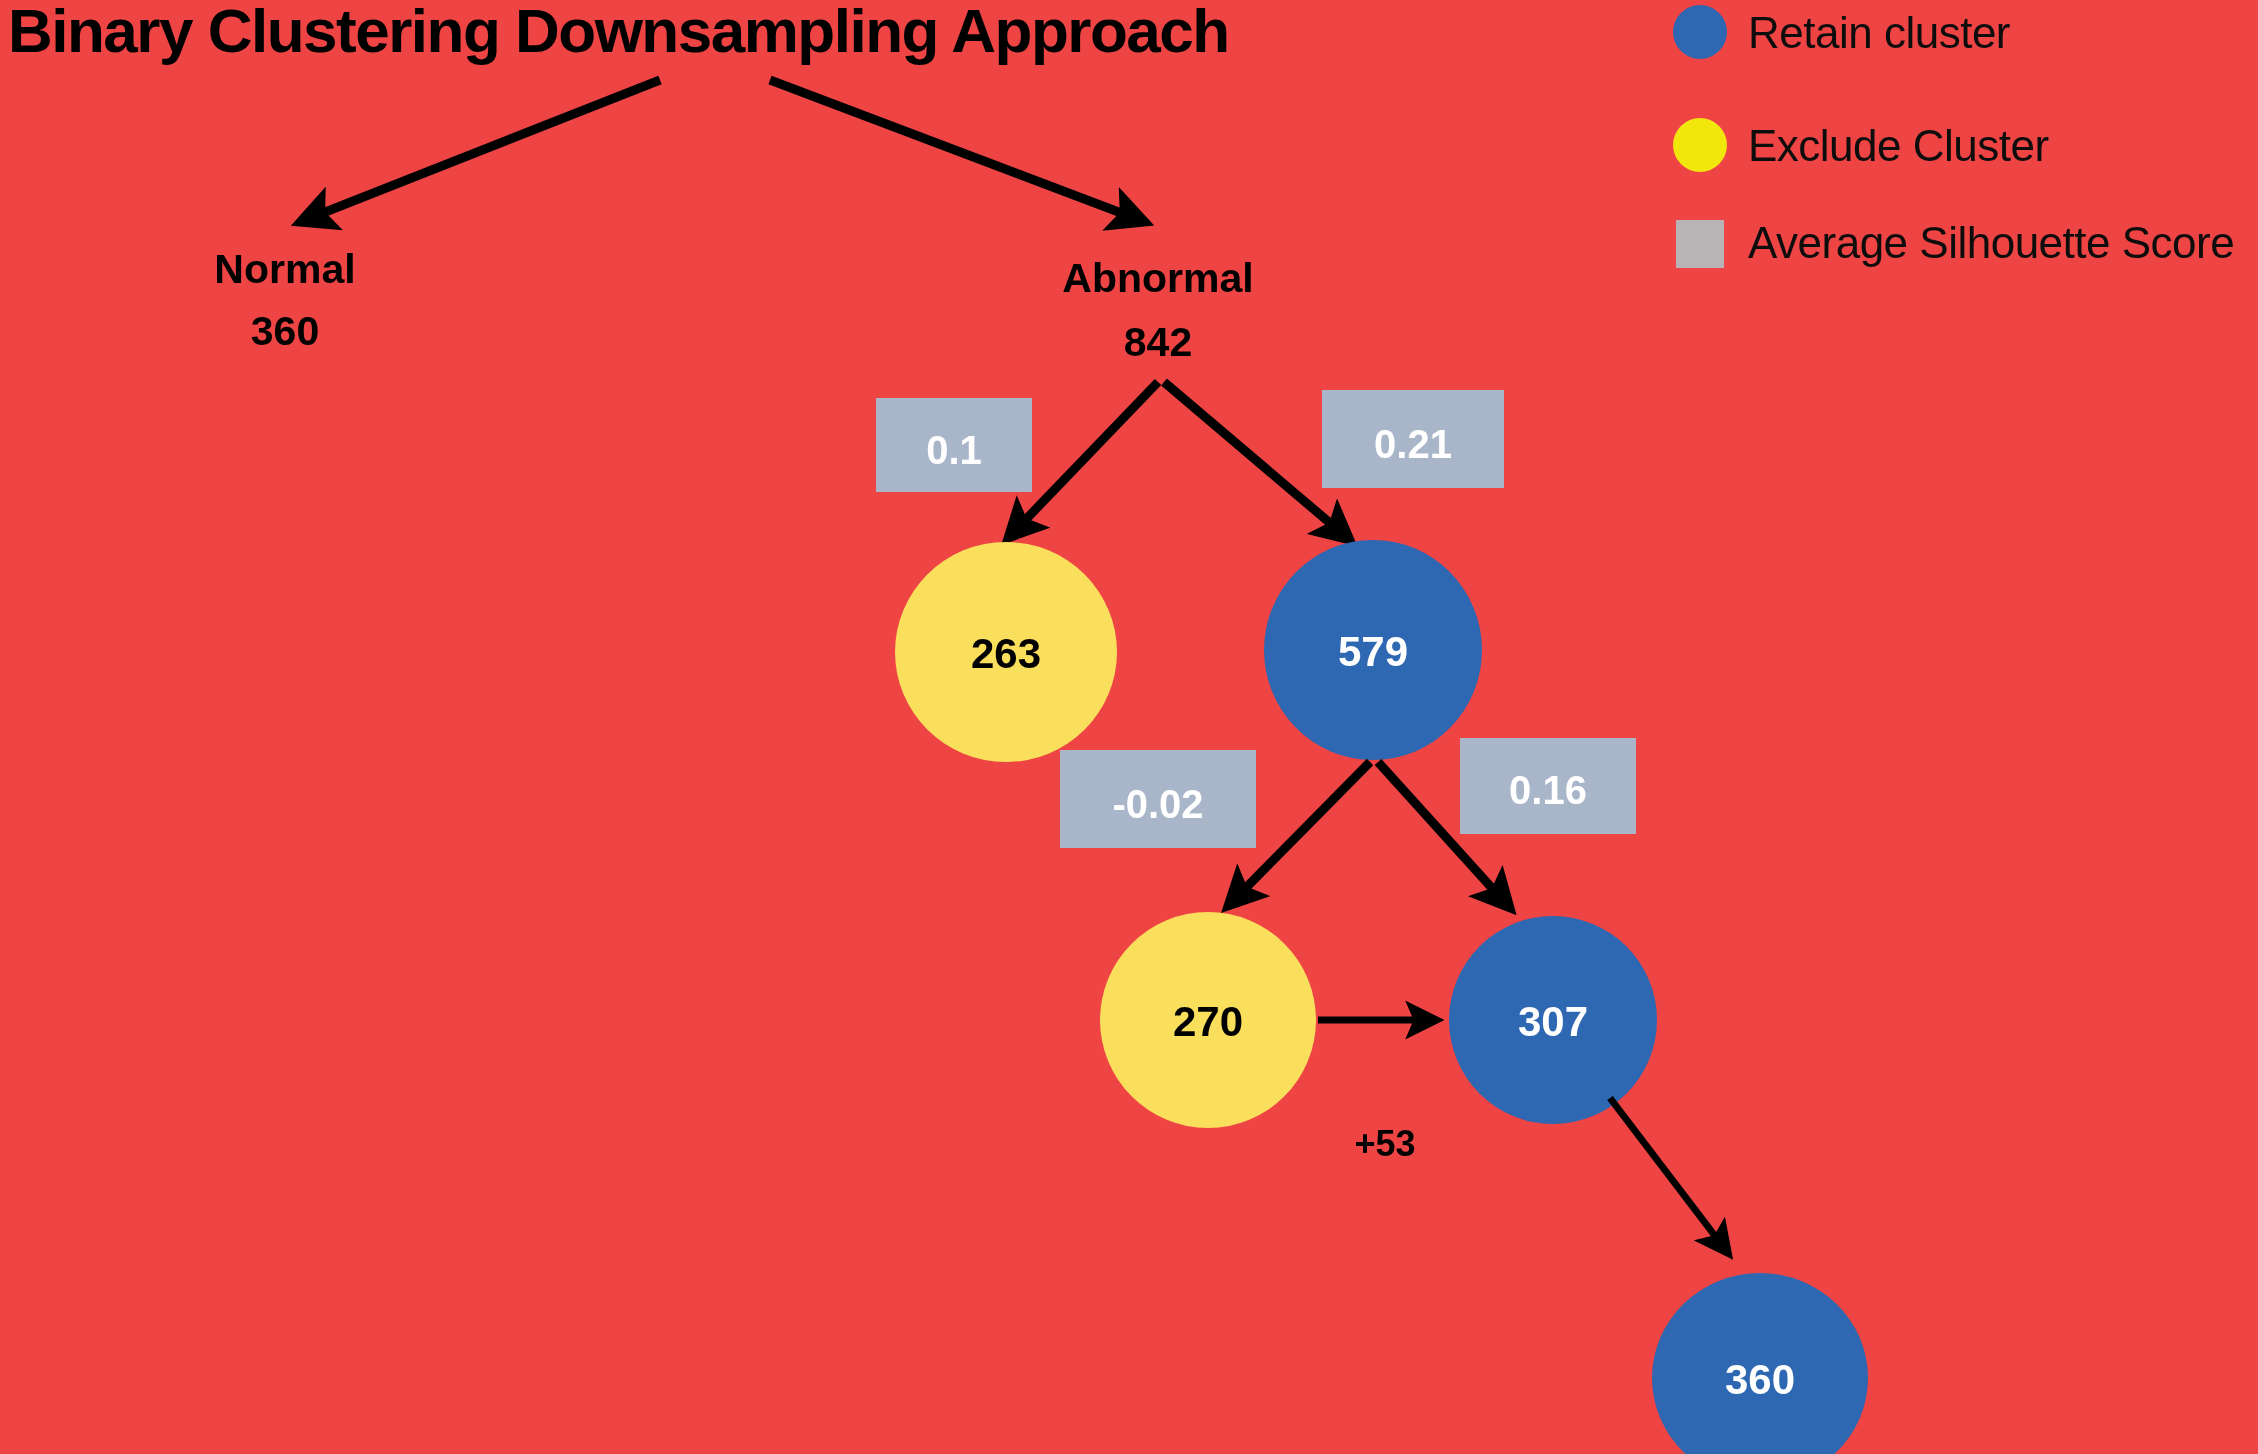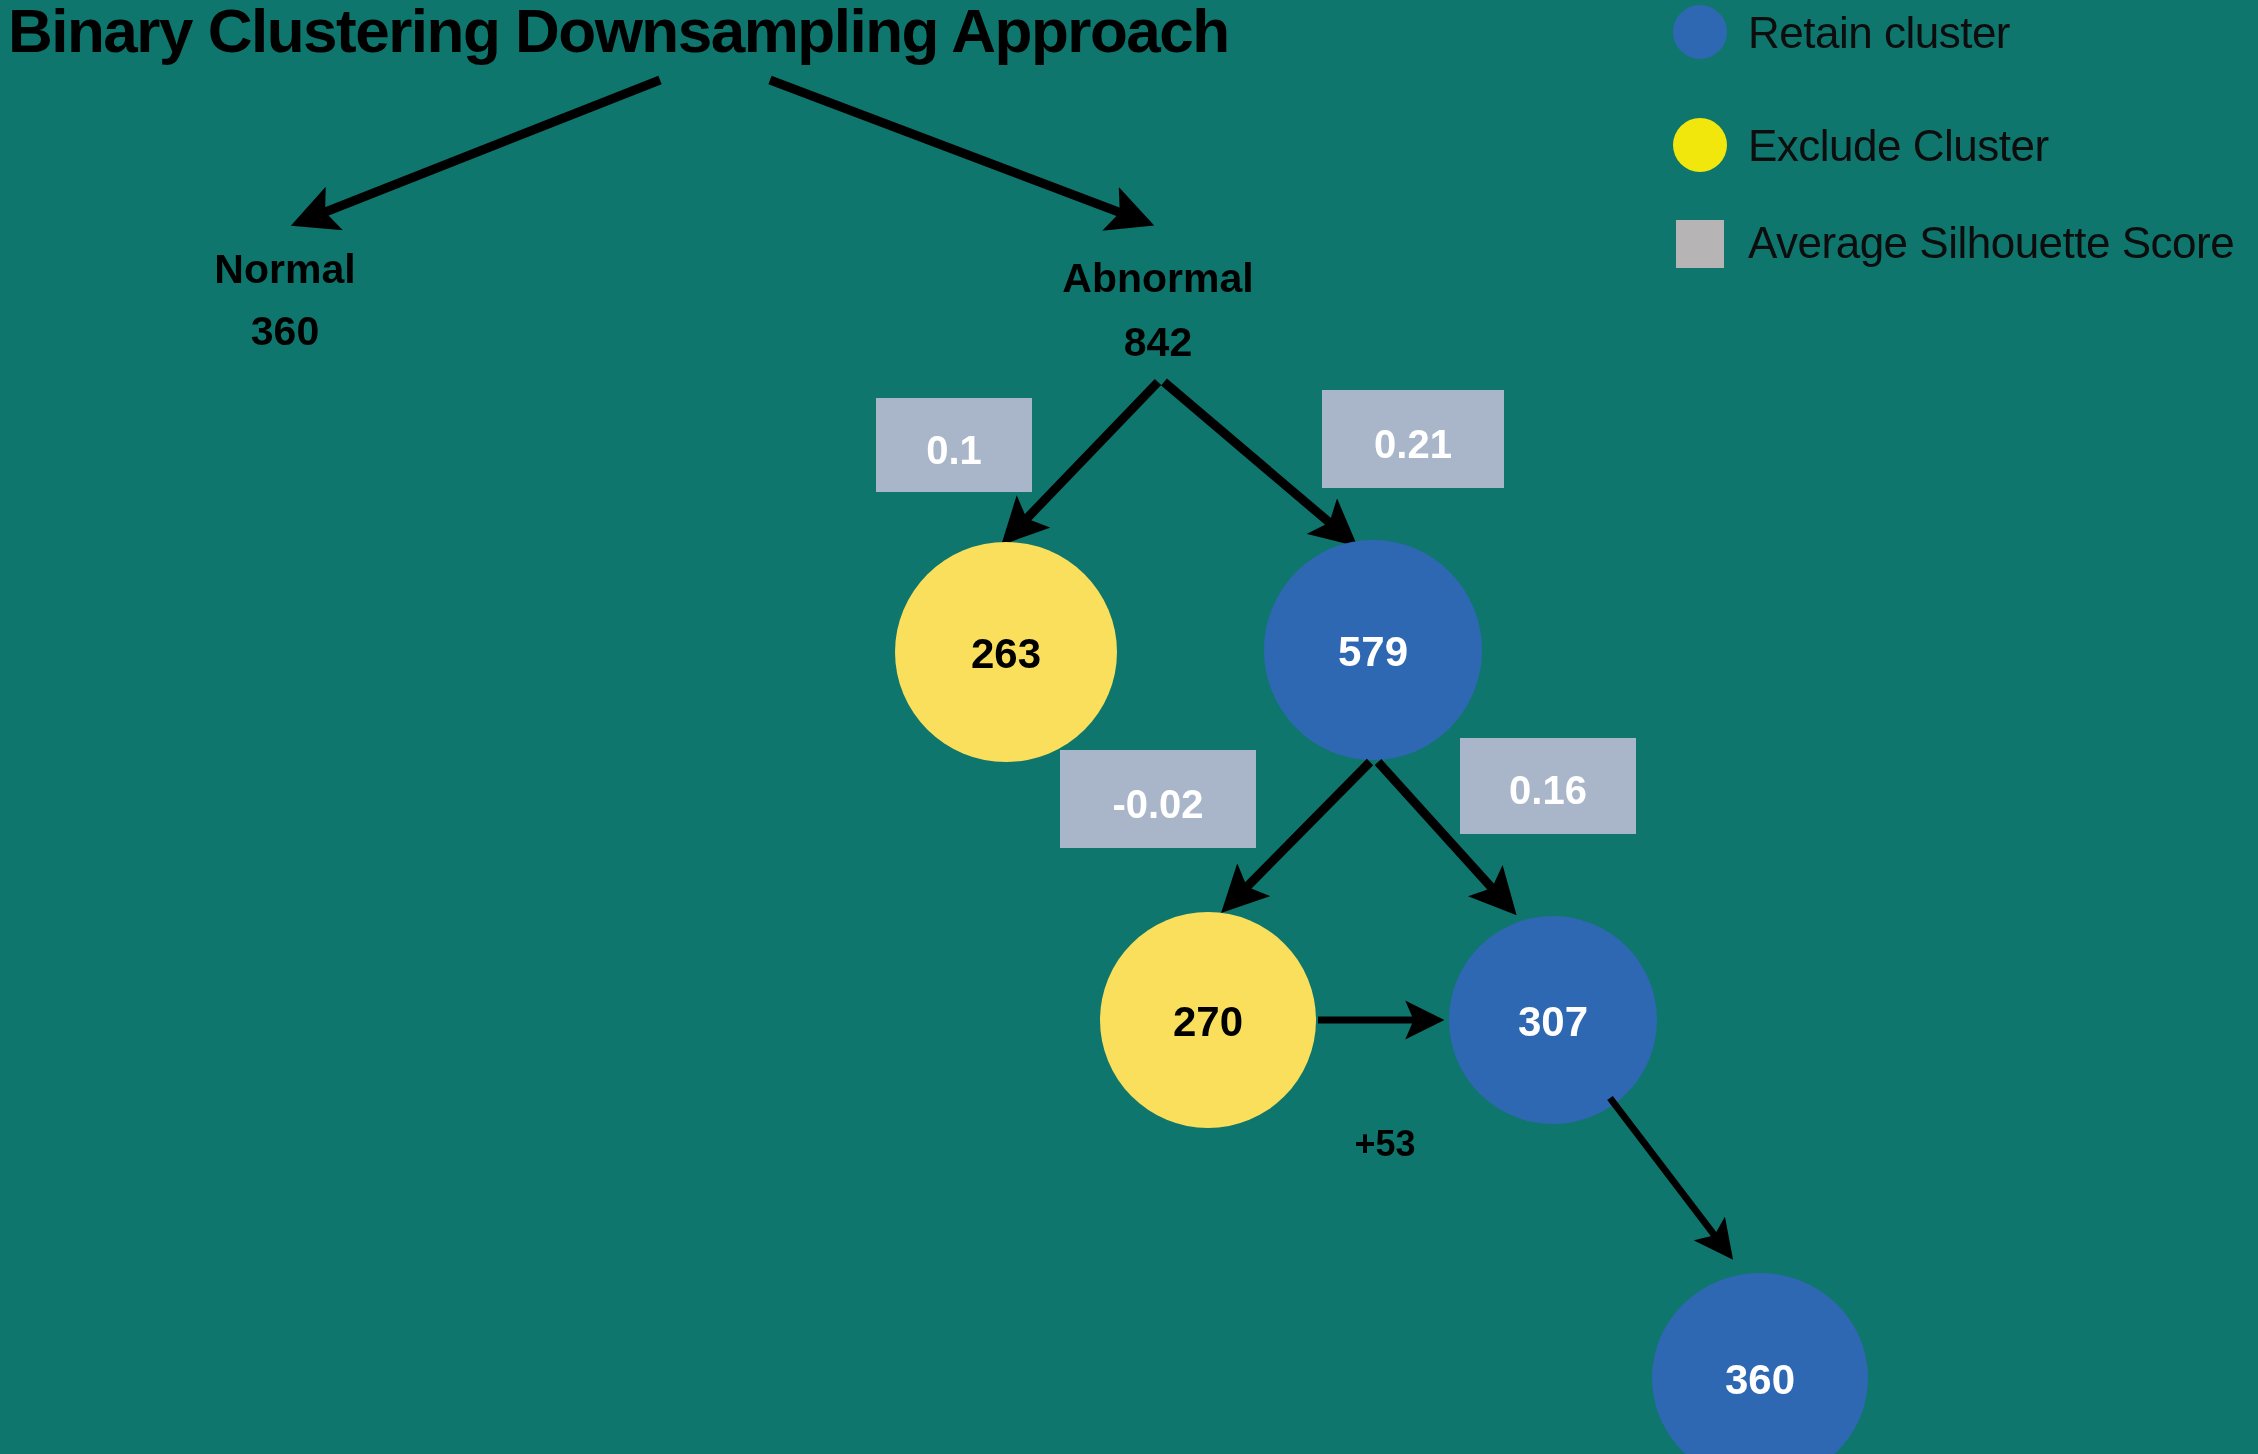--- a/index.html
+++ b/index.html
@@ -7,21 +7,21 @@
     padding: 0;
     background: #ffffff;
   }
   body {
     font-family: "Liberation Sans", sans-serif;
   }
   #page {
     position: relative;
     width: 2258px;
     height: 1454px;
-    background: #0f766e;
+    background: #ef4444;
     overflow: hidden;
   }
   #diagram-svg {
     position: absolute;
     left: 0;
     top: 0;
     width: 2258px;
     height: 1454px;
   }
   .title-text {

